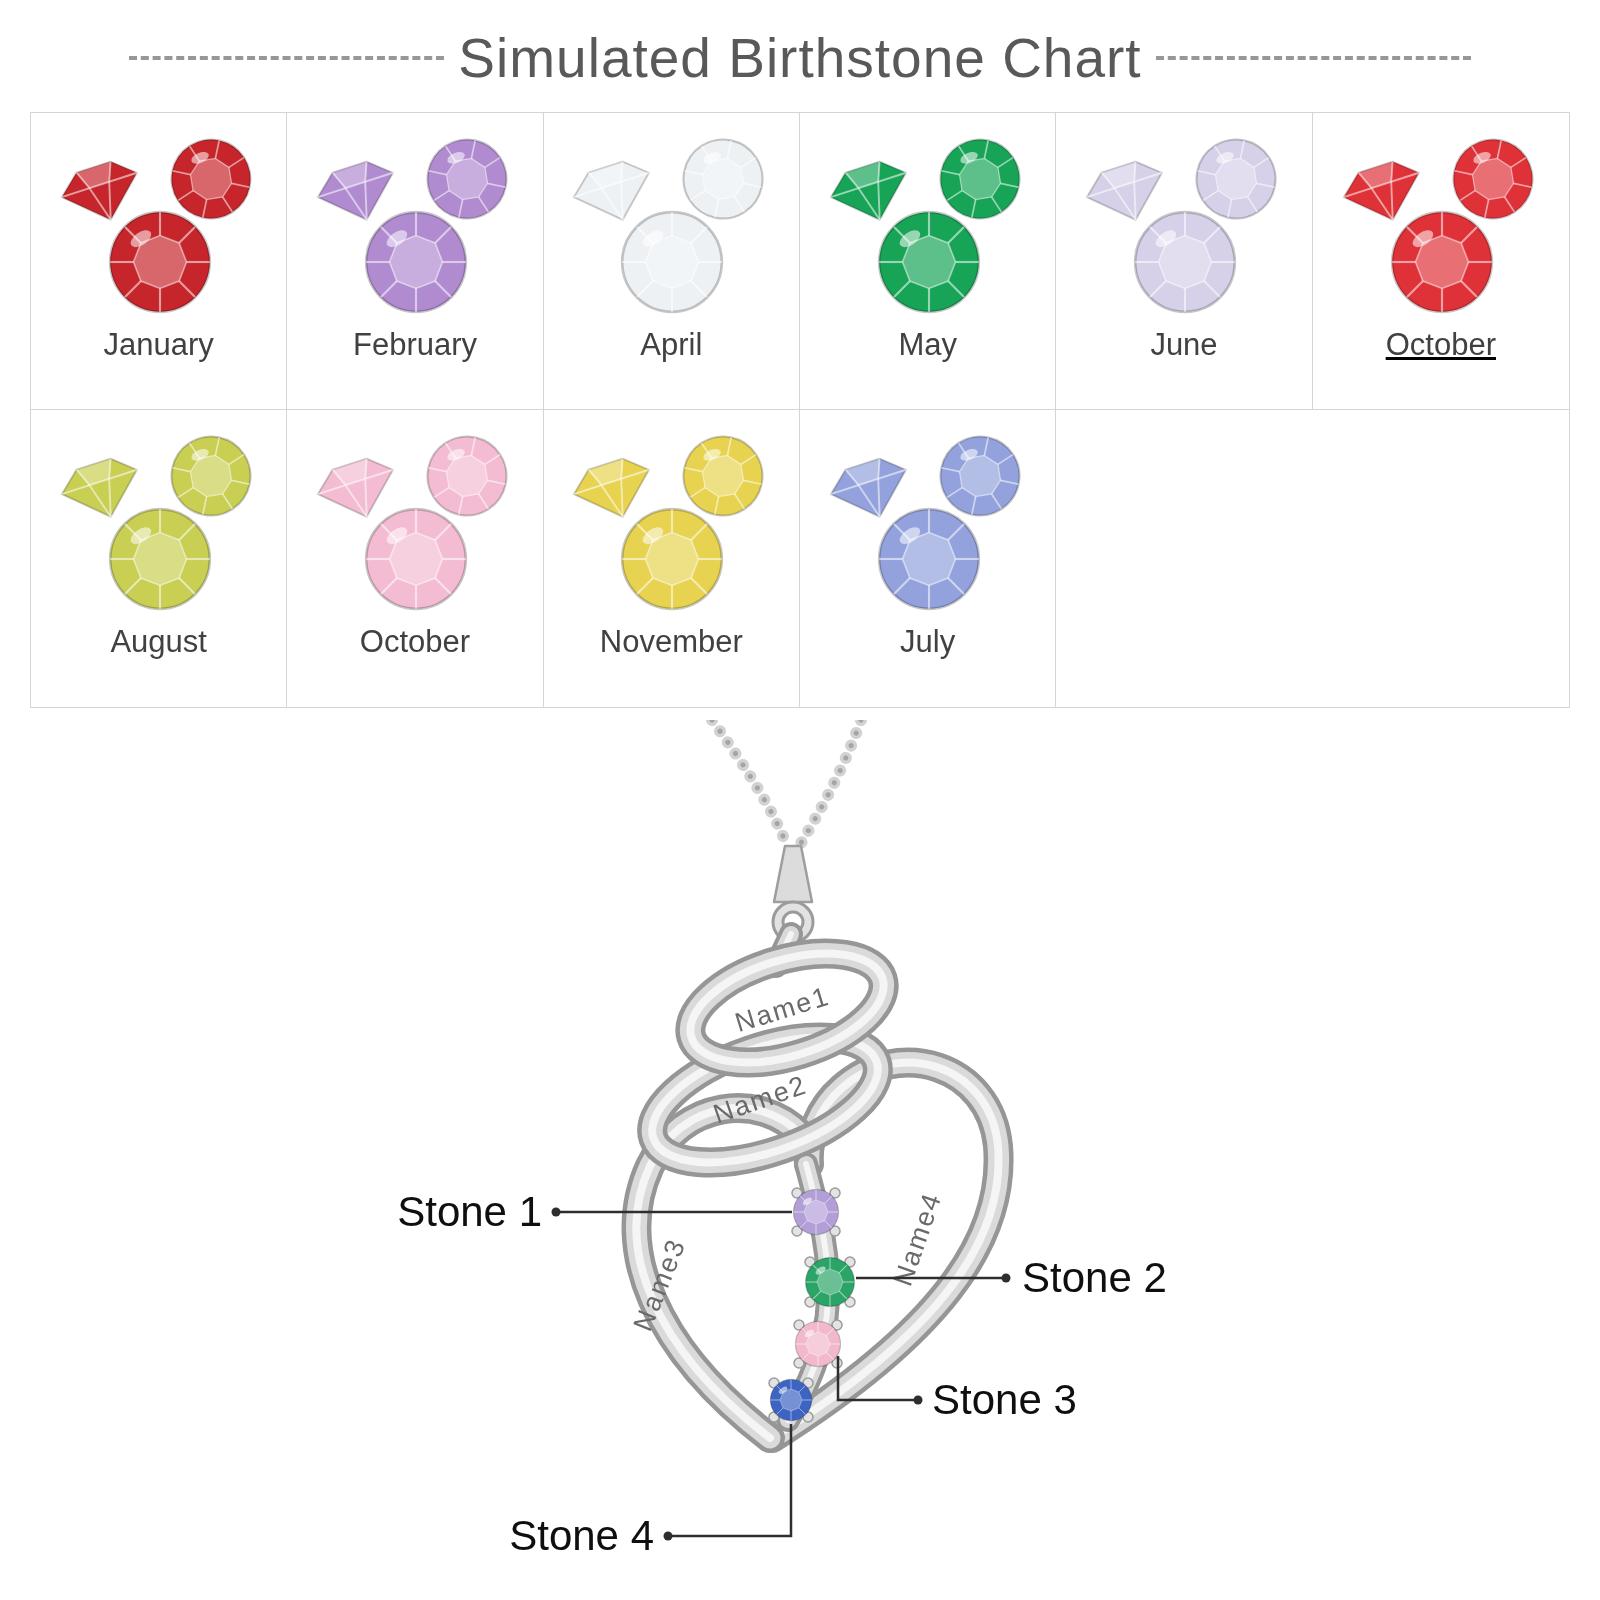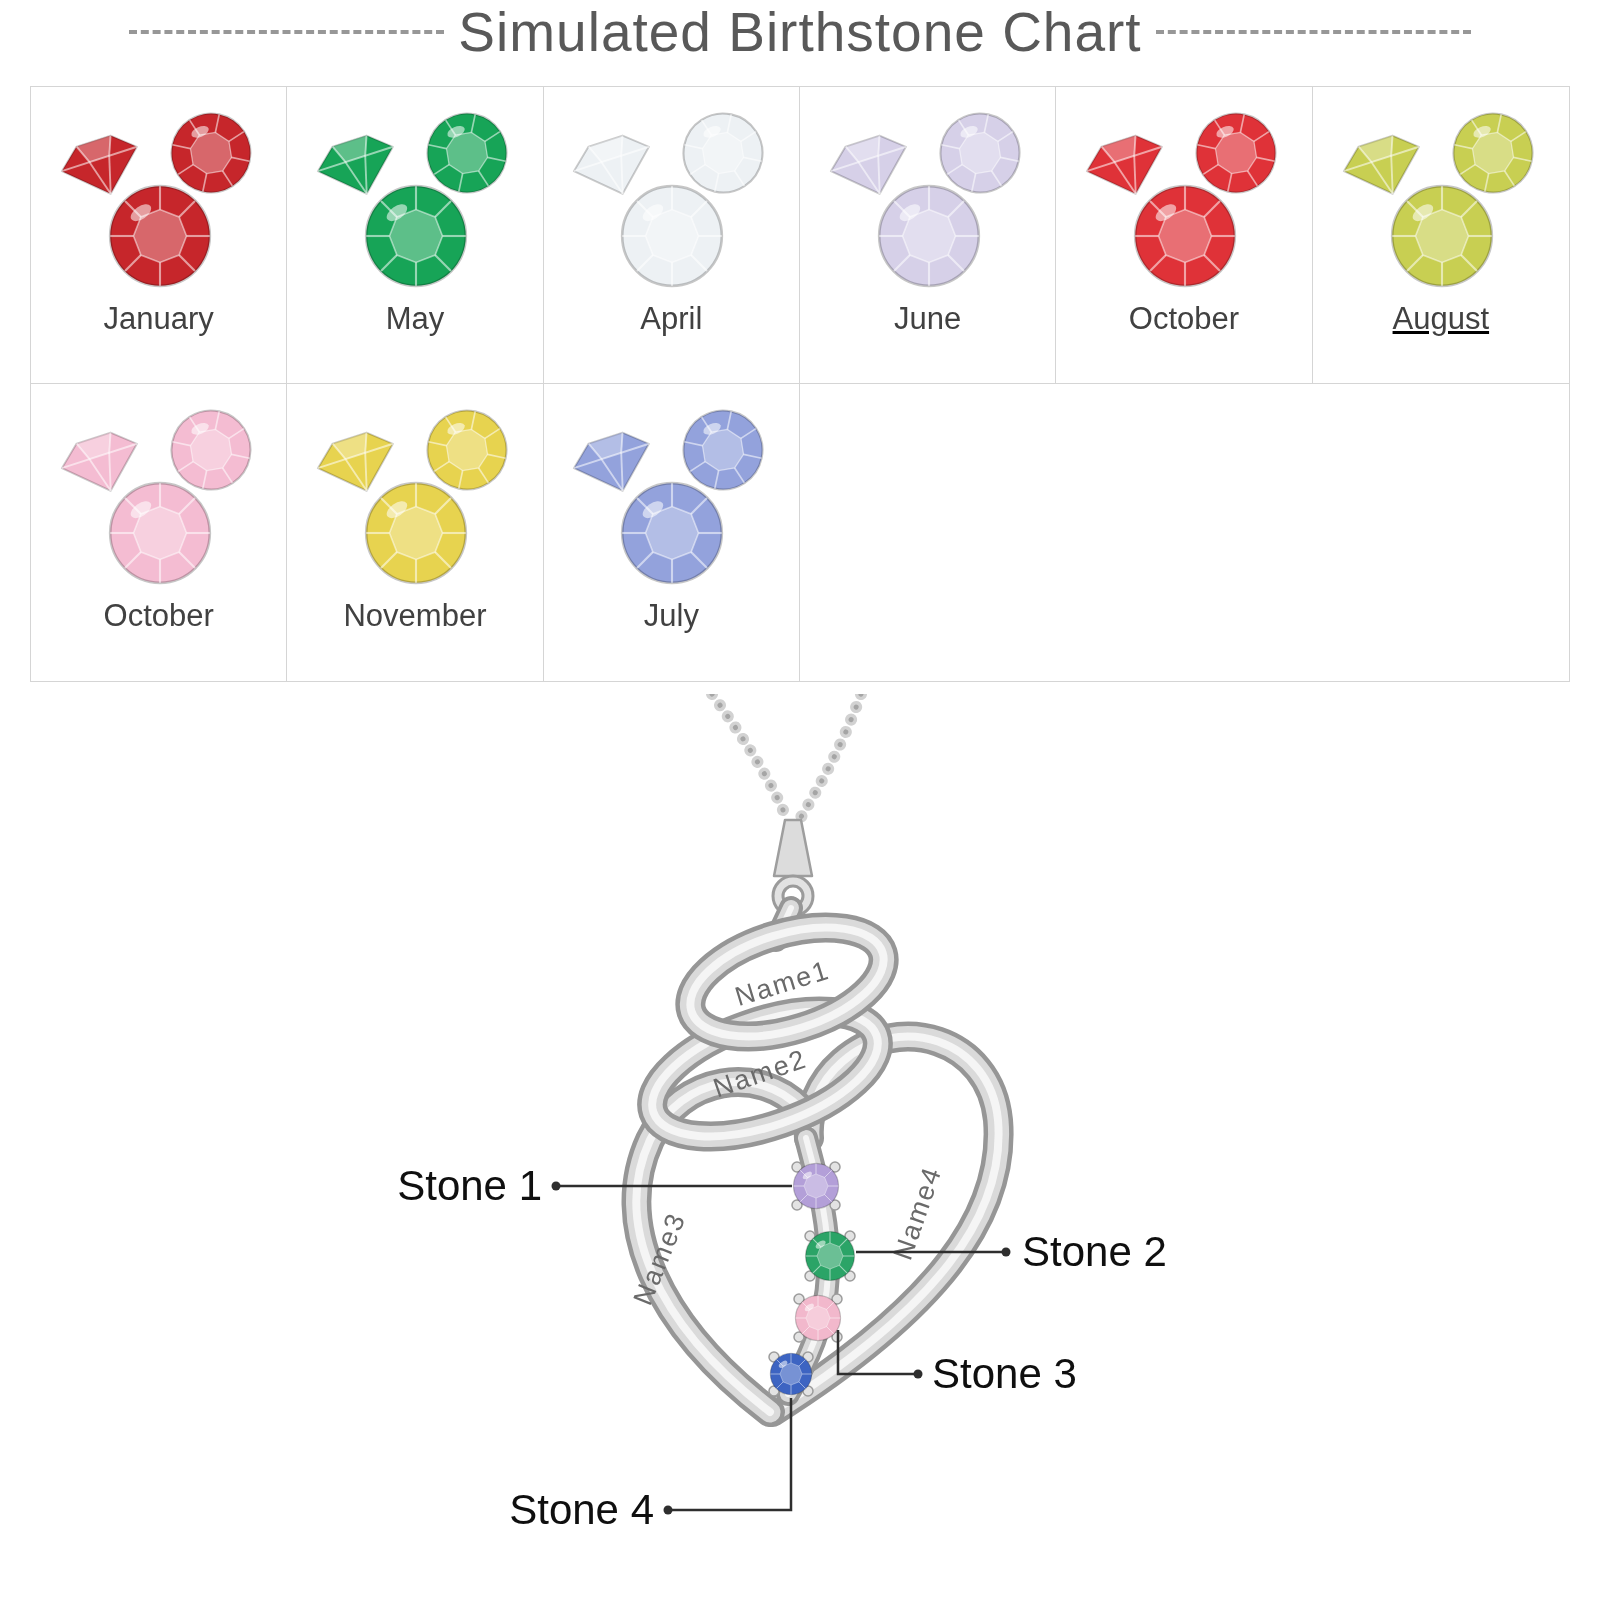--- a/index.html
+++ b/index.html
@@ -1,21 +1,21 @@
 <!DOCTYPE html>
 <html><head>
 <meta charset="utf-8">
 <style>
   html,body{margin:0;padding:0;}
   body{
     width:1600px;height:1600px;background:#ffffff;overflow:hidden;
     font-family:"Liberation Sans",sans-serif;
   }
   
-  .title-row{display:flex;align-items:center;justify-content:center;gap:14px;height:64px;}
+  .title-row{display:flex;align-items:center;justify-content:center;gap:14px;padding-top:26px;height:64px;}
   .dash{width:315px;height:0;border-top:4px dashed #979797;}
   .title{font-size:55px;color:#595959;letter-spacing:1px;white-space:nowrap;}
   
   .grid{
     display:grid;grid-template-columns:repeat(6,1fr);
     margin:22px 30px 0;border:1px solid #d5d5d5;
   }
   .cell{
     border-right:1px solid #d5d5d5;border-bottom:1px solid #d5d5d5;
     height:297px;box-sizing:border-box;
@@ -97,50 +97,64 @@
       <svg class="g small">
           <use href="#gem-round"></use>
         </svg>
       <svg class="g big">
           <use href="#gem-round"></use>
         </svg>
     </div>
     <div class="month">January</div>
   </div>
 
-
+  <div class="cell" style="--gem: #b08bd0;">
+    <div class="gems" style="color:var(--gem)">
+      <svg class="g kite">
+          <use href="#gem-kite"></use>
+        </svg>
+      <svg class="g small">
+          <use href="#gem-round"></use>
+        </svg>
+      <svg class="g big">
+          <use href="#gem-round"></use>
+        </svg>
+    </div>
+    <div class="month">February</div>
+  </div>
+
+
+  <div class="cell" style="--gem: #edf1f4;">
+    <div class="gems" style="color:var(--gem)">
+      <svg class="g kite">
+          <use href="#gem-kite"></use>
+        </svg>
+      <svg class="g small">
+          <use href="#gem-round"></use>
+        </svg>
+      <svg class="g big">
+          <use href="#gem-round"></use>
+        </svg>
+    </div>
+    <div class="month">April</div>
+  </div>
 
   <div class="cell" style="--gem: #17a457;">
     <div class="gems" style="color:var(--gem)">
       <svg class="g kite">
           <use href="#gem-kite"></use>
         </svg>
       <svg class="g small">
           <use href="#gem-round"></use>
         </svg>
       <svg class="g big">
           <use href="#gem-round"></use>
         </svg>
     </div>
     <div class="month">May</div>
-  </div>
-
-  <div class="cell" style="--gem: #edf1f4;">
-    <div class="gems" style="color:var(--gem)">
-      <svg class="g kite">
-          <use href="#gem-kite"></use>
-        </svg>
-      <svg class="g small">
-          <use href="#gem-round"></use>
-        </svg>
-      <svg class="g big">
-          <use href="#gem-round"></use>
-        </svg>
-    </div>
-    <div class="month">April</div>
   </div>
 
   <div class="cell" style="--gem: #d6d0e8;">
     <div class="gems" style="color:var(--gem)">
       <svg class="g kite">
           <use href="#gem-kite"></use>
         </svg>
       <svg class="g small">
           <use href="#gem-round"></use>
         </svg>

